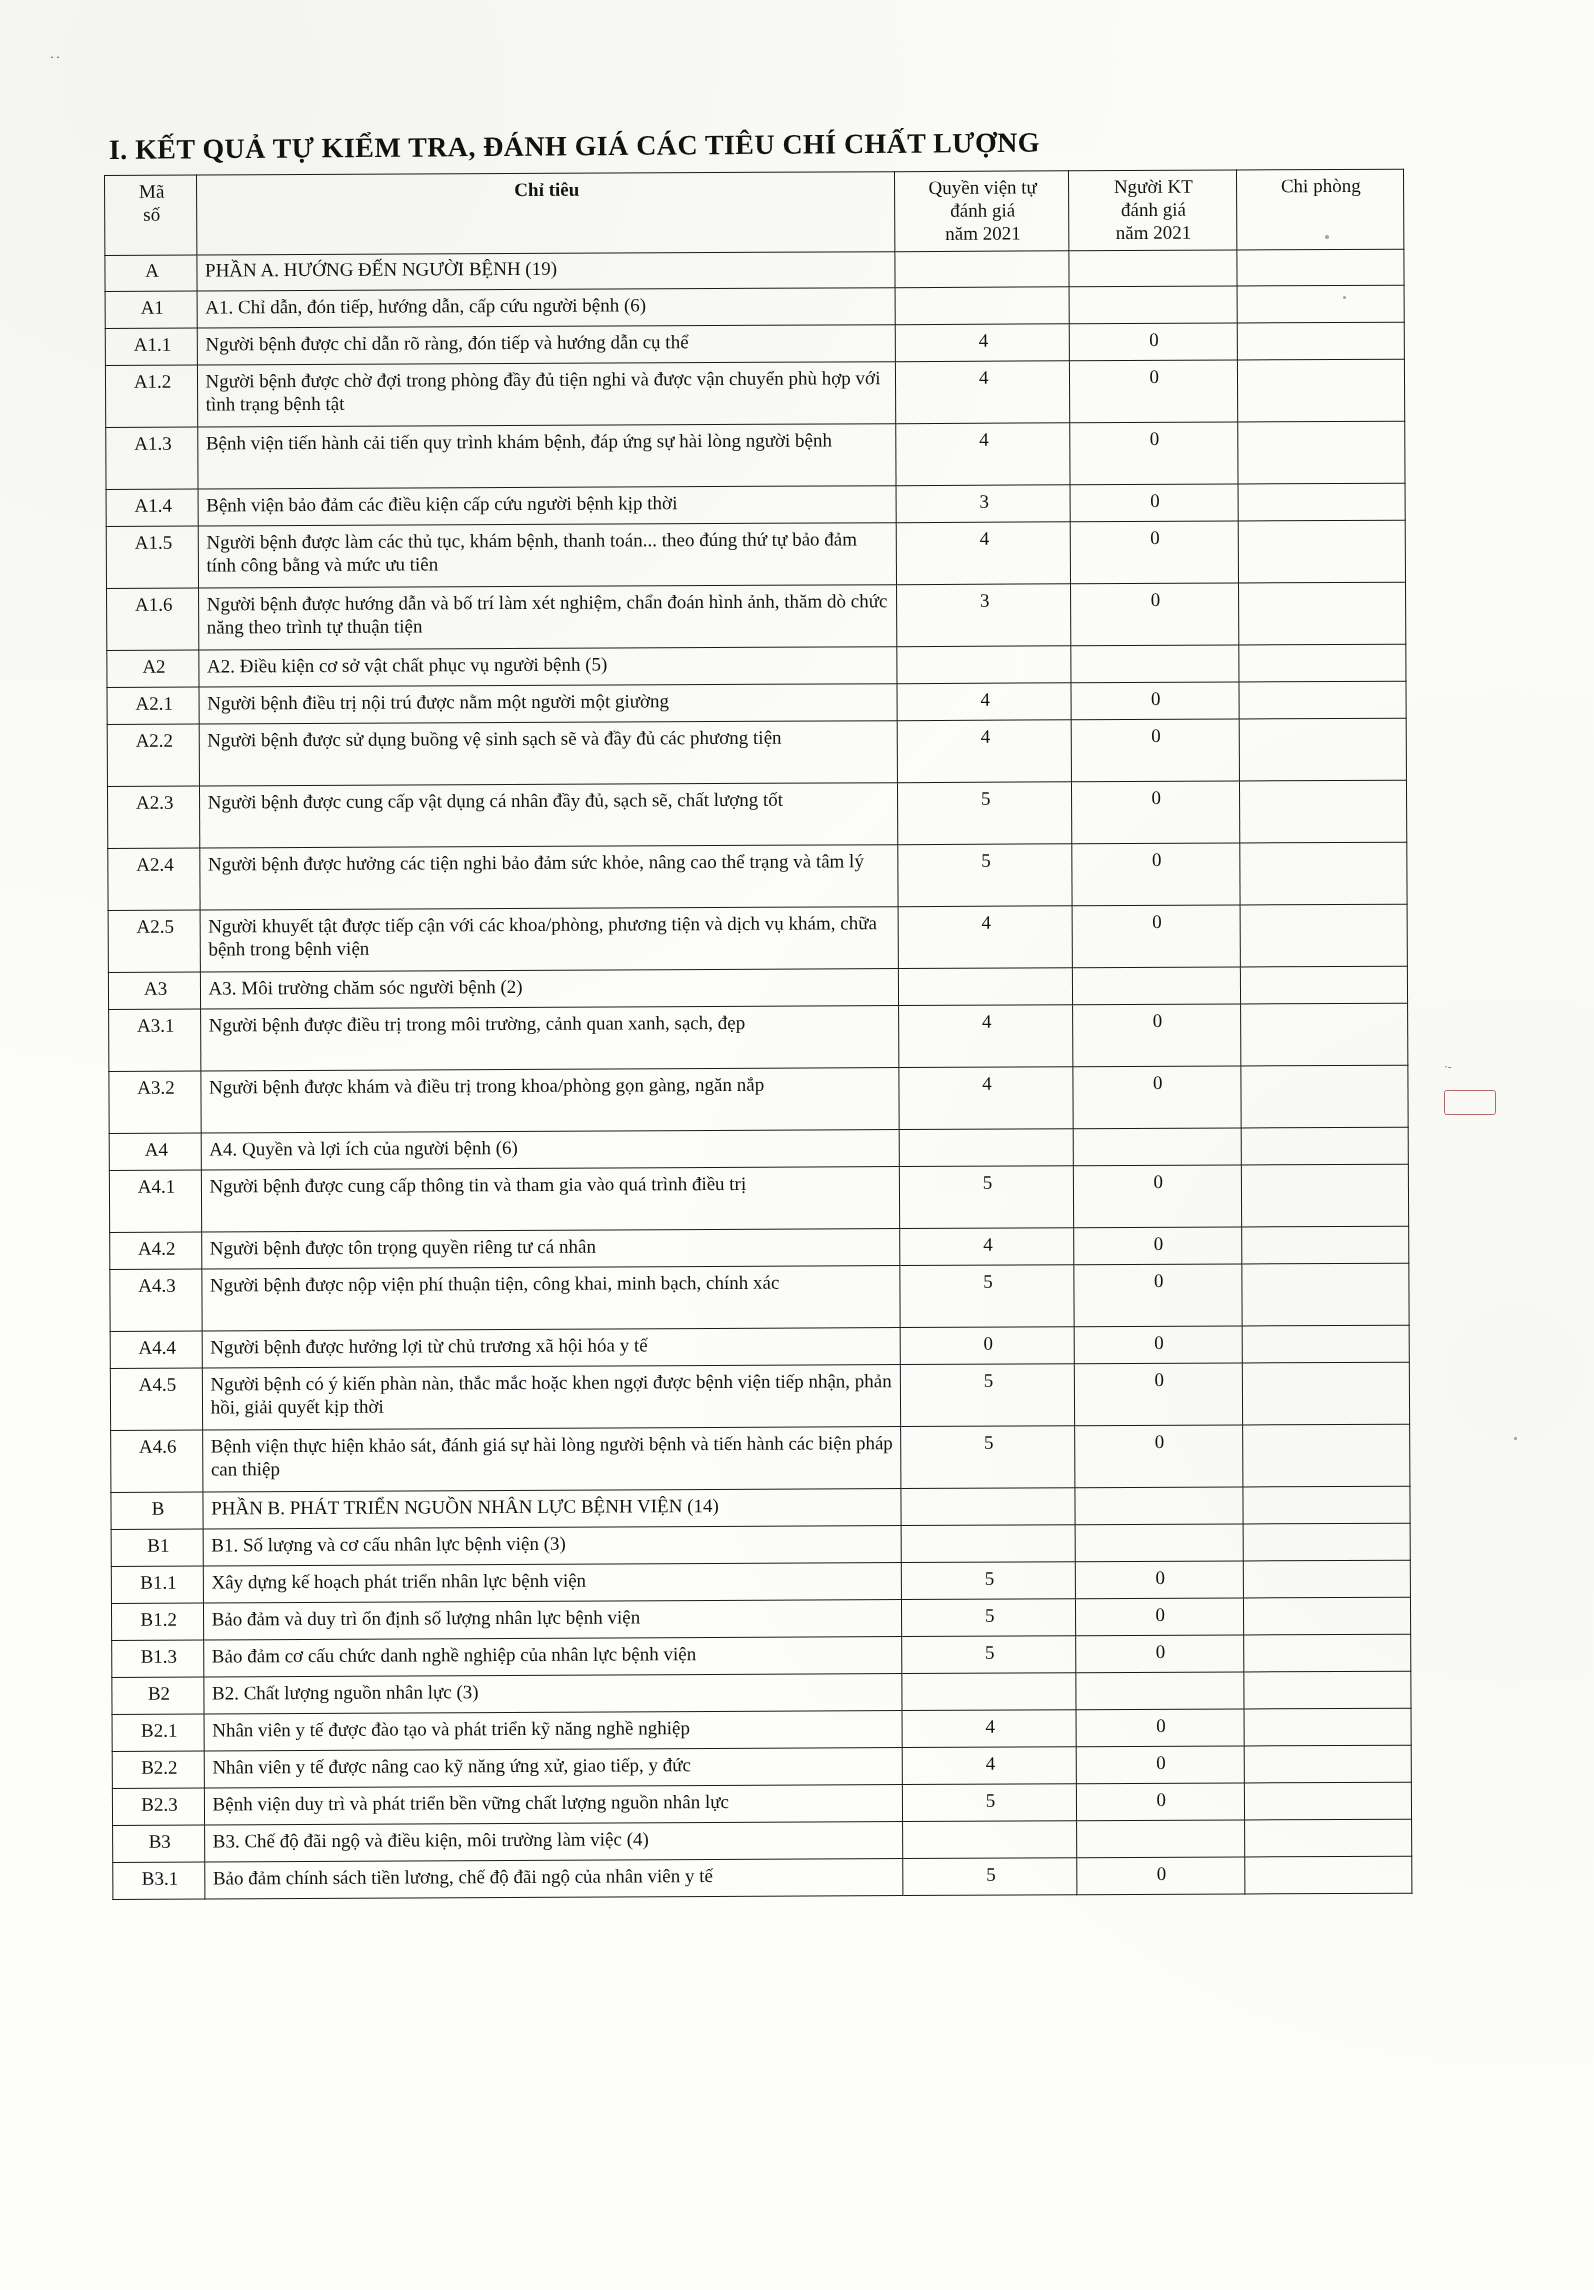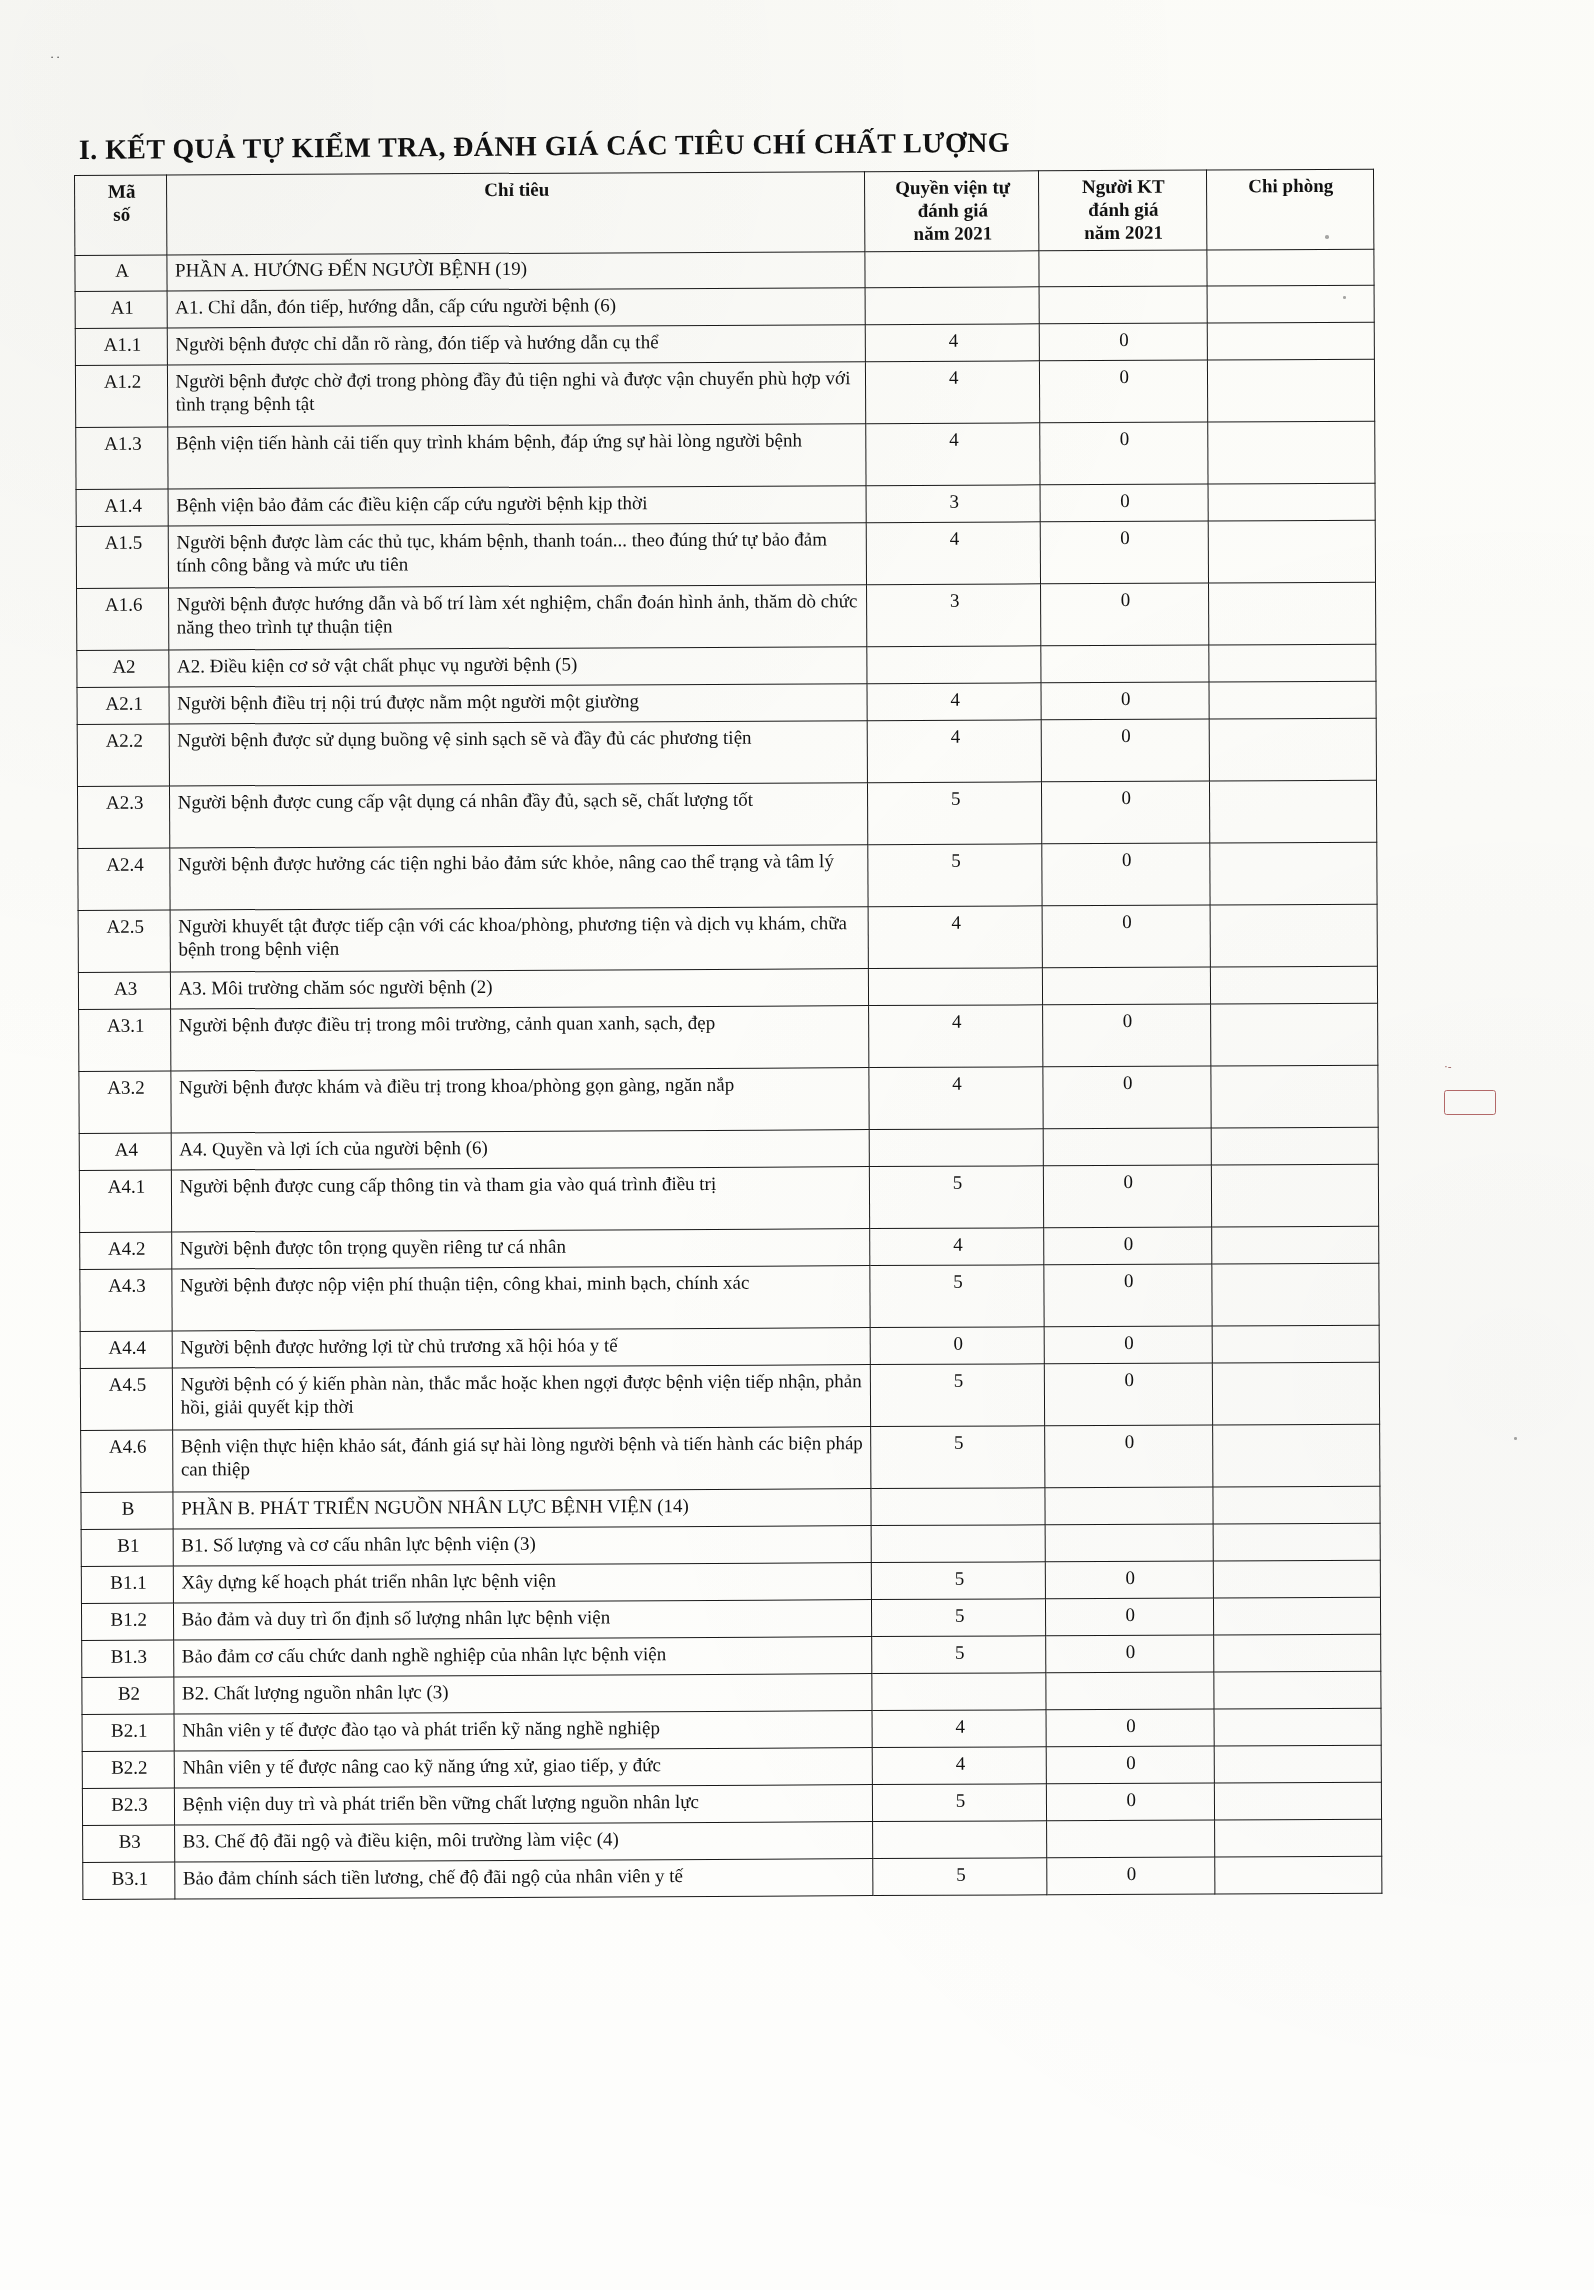--- a/index.html
+++ b/index.html
@@ -25,21 +25,21 @@
     position: absolute;
     inset: 0;
     background:
       radial-gradient(circle at 12% 4%, rgba(0,0,0,0.03), rgba(0,0,0,0) 40%),
       radial-gradient(circle at 95% 60%, rgba(0,0,0,0.025), rgba(0,0,0,0) 45%),
       linear-gradient(180deg, rgba(250,250,245,0.6), rgba(255,255,255,0.2));
     pointer-events: none;
   }
   .doc {
     position: absolute;
-    left: 74px;
+    left: 104px;
     top: 134px;
     width: 1343px;
   }
   .doc-title {
     font-family: "Liberation Serif", serif;
     font-weight: bold;
     font-size: 28px;
     letter-spacing: 0.4px;
     margin: 0 0 9px 5.4px;
     white-space: nowrap;
@@ -61,21 +61,21 @@
     line-height: 1.22;
   }
   col.c-code { width: 85px; }
   col.c-name { width: 642px; }
   col.c-self { width: 160px; }
   col.c-team { width: 154px; }
   col.c-detail { width: 154px; }
 
   thead th {
     text-align: center;
-    font-weight: bold;
+    font-weight: normal;
     font-size: 19.7px;
     vertical-align: middle;
     padding: 8px 3.6px;
     line-height: 1.25;
   }
   thead th.h-name { font-weight: bold; }
   td.code {
     text-align: center;
     vertical-align: middle;
     font-size: 19px;

